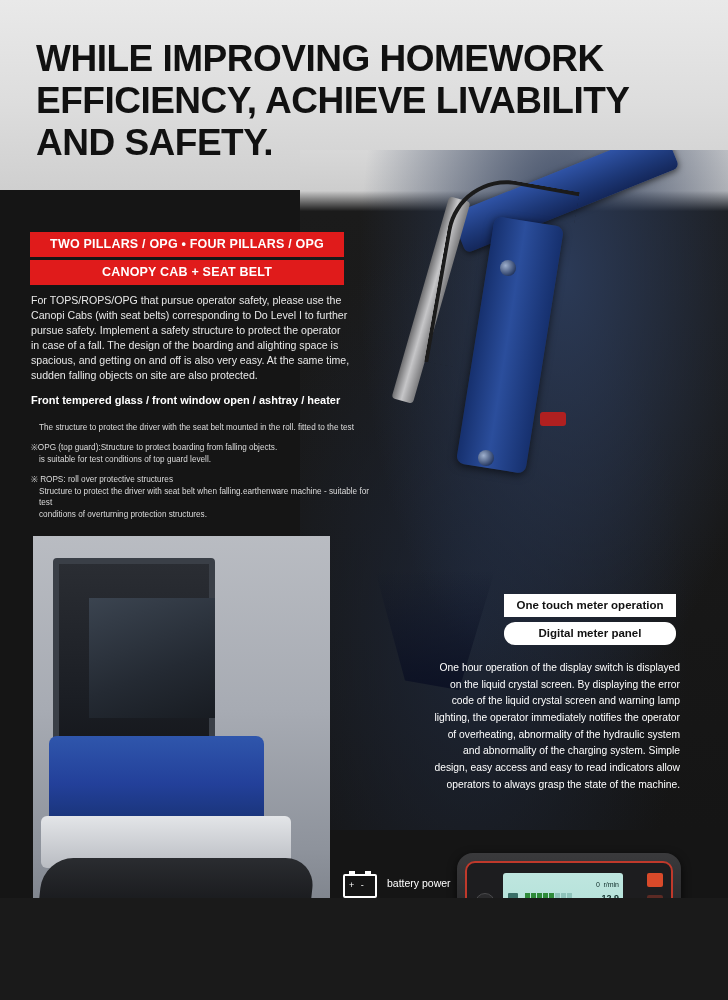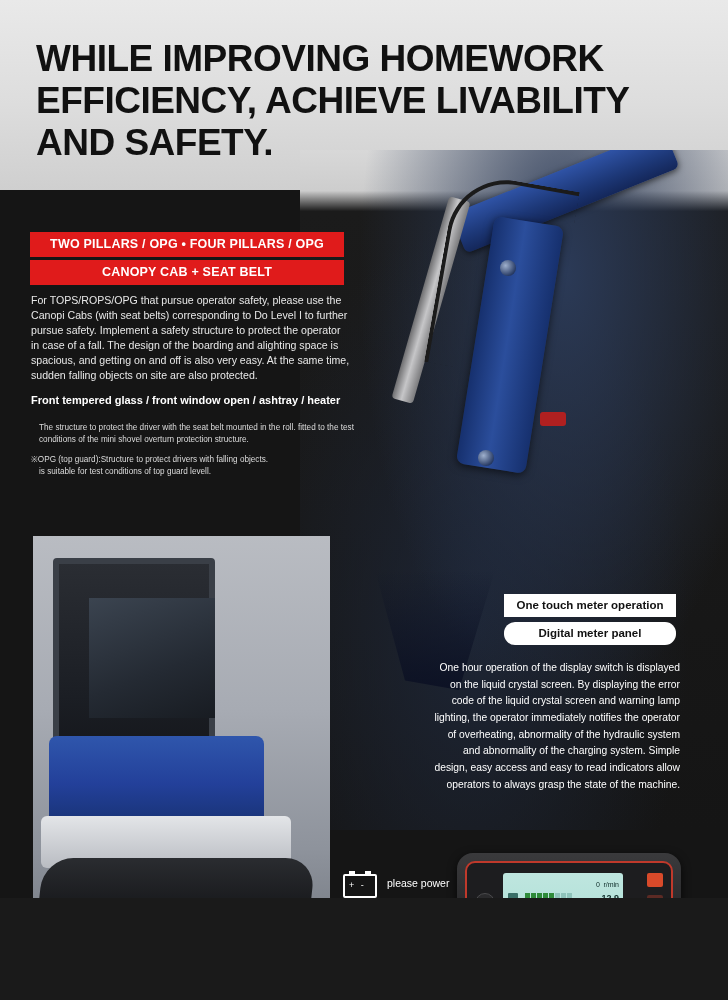--- a/index.html
+++ b/index.html
@@ -497,25 +497,29 @@
   <div class="redbox redbox-1">TWO PILLARS / OPG • FOUR PILLARS / OPG</div>
   <div class="redbox redbox-2">CANOPY CAB + SEAT BELT</div>
 
   <div class="body-copy">For TOPS/ROPS/OPG that pursue operator safety, please use the Canopi Cabs (with seat belts) corresponding to Do Level I to further pursue safety. Implement a safety structure to protect the operator in case of a fall. The design of the boarding and alighting space is spacious, and getting on and off is also very easy. At the same time, sudden falling objects on site are also protected.</div>
 
   <div class="cab-sub">Front tempered glass / front window open / ashtray / heater</div>
 
   <div class="notes">
     <div class="note">
       <span class="n-line">The structure to protect the driver with the seat belt mounted in the roll.  fitted to the test</span>
-      <span class="n-line">conditions of the mini shovel overturn protection structure.</span>
     </div>
     <div class="note">
-      <span class="n-title">※OPG (top guard):Structure to protect drivers with falling objects.</span>
+      <span class="n-title">※OPG (top guard):Structure to protect boarding from falling objects.</span>
       <span class="n-line">is suitable for test conditions of top guard levell.</span>
+    </div>
+    <div class="note">
+      <span class="n-title">※ ROPS: roll over protective structures</span>
+      <span class="n-line">Structure to protect the driver with seat belt when falling.earthenware machine - suitable for test</span>
+      <span class="n-line">conditions of overturning protection structures.</span>
     </div>
   </div>
 
   <div class="exc-photo">
     <div class="exc-boom-stub"></div>
     <div class="exc-cab">
       <div class="exc-glass"></div>
     </div>
     <div class="exc-body"></div>
     <div class="exc-lower"></div>
@@ -527,21 +531,21 @@
 
   <div class="right-copy">One hour operation of the display switch is displayed on the liquid crystal screen. By displaying the error code of the liquid crystal screen and warning lamp lighting, the operator immediately notifies the operator of overheating, abnormality of the hydraulic system and abnormality of the charging system. Simple design, easy access and easy to read indicators allow operators to always grasp the state of the machine.</div>
 
   <div class="legend">
     <div class="legend-row">
       <div class="legend-icon">
         <div class="ic-battery">
             <span>+ -</span>
           </div>
       </div>
-      <div class="legend-label">please power</div>
+      <div class="legend-label">battery power</div>
     </div>
     <div class="legend-row">
       <div class="legend-icon">
         <div class="ic-fuel">
             <i></i>
           </div>
       </div>
       <div class="legend-label">Oil volume</div>
     </div>
     <div class="legend-row">

